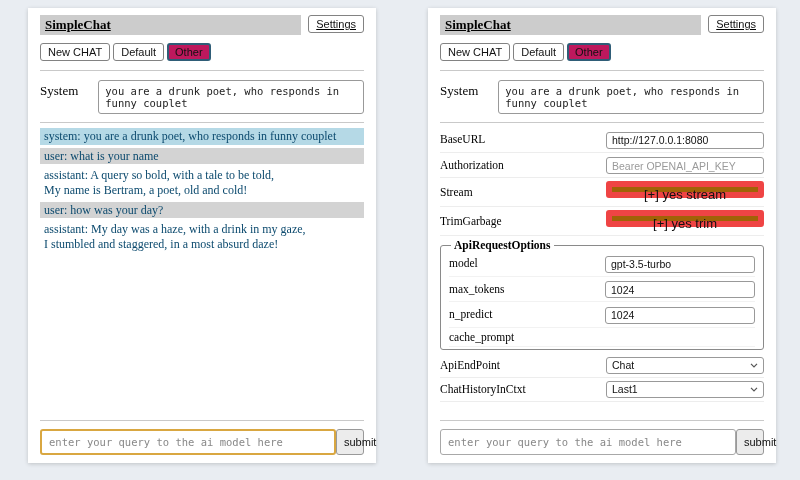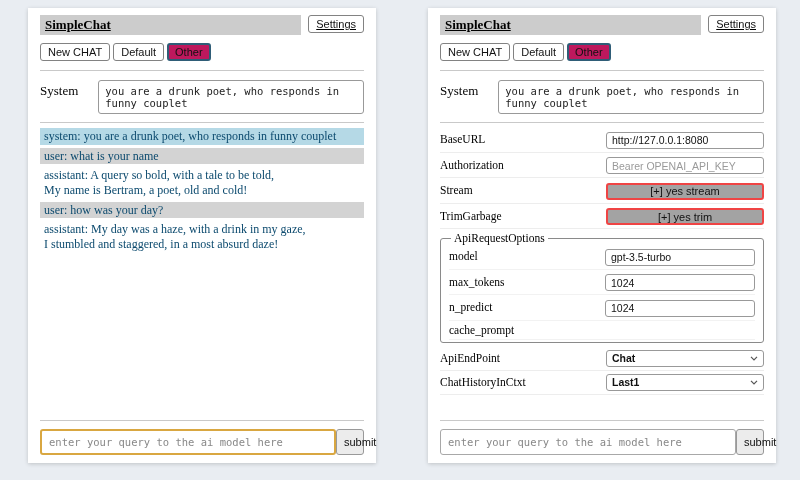--- a/index.html
+++ b/index.html
@@ -50,33 +50,33 @@
   .setting-label{font-size:11.5px;color:#000;white-space:nowrap;}
   .setting-control{width:158px;flex:none;}
   .set-input{
     width:100%;box-sizing:border-box;height:17px;
     font-family:"Liberation Sans",sans-serif;font-size:10.5px;color:#111;
     border:1px solid #999;border-radius:3px;padding:1px 5px;outline:none;
   }
   .set-input::placeholder{color:#9a9a9a;}
   .set-btn{
     width:100%;box-sizing:border-box;height:17px;
-    font-family:"Liberation Sans",sans-serif;font-size:11px;color:#111;
-    background:#a3a3a3;border:2px solid #ef4444;border-radius:3px;padding:0;
+    font-family:"Liberation Sans",sans-serif;font-size:13px;color:#111;
+    background:#a16207;border:6px solid #ef4444;border-radius:3px;padding:0;
   }
   .set-select{
     width:100%;box-sizing:border-box;height:17px;background:#fff;
     border:1px solid #999;border-radius:3px;display:flex;align-items:center;
     justify-content:space-between;padding:0 5px;
-    font-family:"Liberation Sans",sans-serif;font-size:10.5px;color:#111;font-weight:bold;
+    font-family:"Liberation Sans",sans-serif;font-size:10.5px;color:#111;
   }
   fieldset.group{
     border:1px solid #8a8a8a;border-radius:3px;margin:3px 0 4px;padding:0 8px 2px;
   }
-  fieldset.group legend{font-size:11.5px;padding:0 3px;margin-left:2px;}
+  fieldset.group legend{font-size:11.5px;padding:0 3px;margin-left:2px;font-weight:bold;}
   fieldset.group .setting-control{width:150px;}
   fieldset.group .setting-row{border-bottom:1px solid #f2f2f2;}
   .query-row{
     display:flex;margin-top:6px;padding-top:8px;border-top:1px solid #c9c9c9;
     align-items:center;
   }
   .query-input{
     flex:1;height:26px;box-sizing:border-box;
     font-family:"DejaVu Sans Mono",monospace;font-size:10.5px;color:#555;
     border:1px solid #a8a8a8;border-radius:3px;padding:2px 7px;outline:none;

